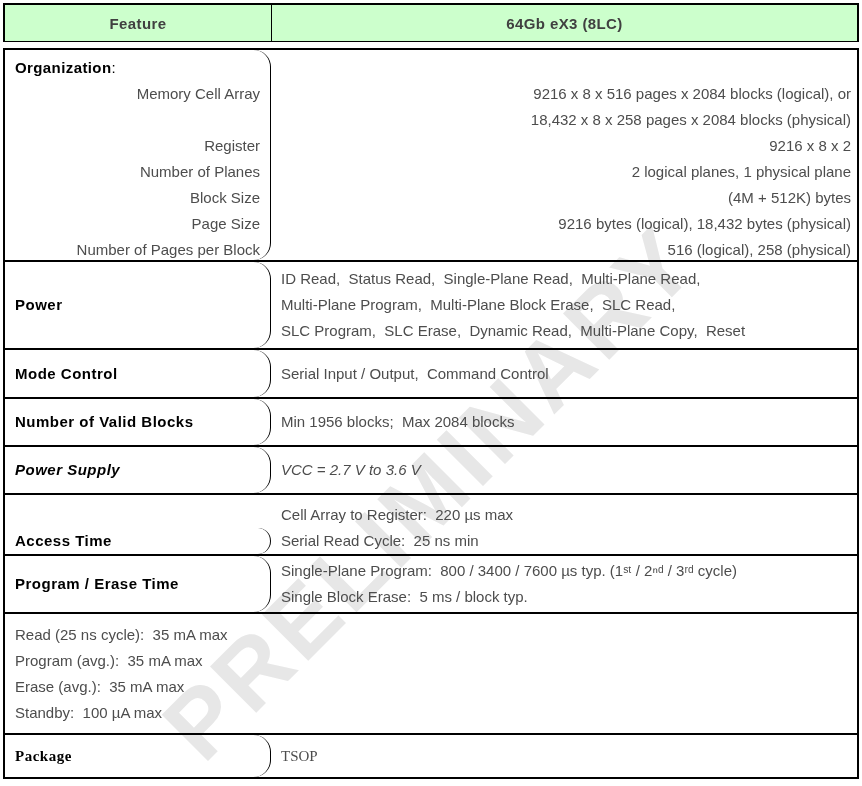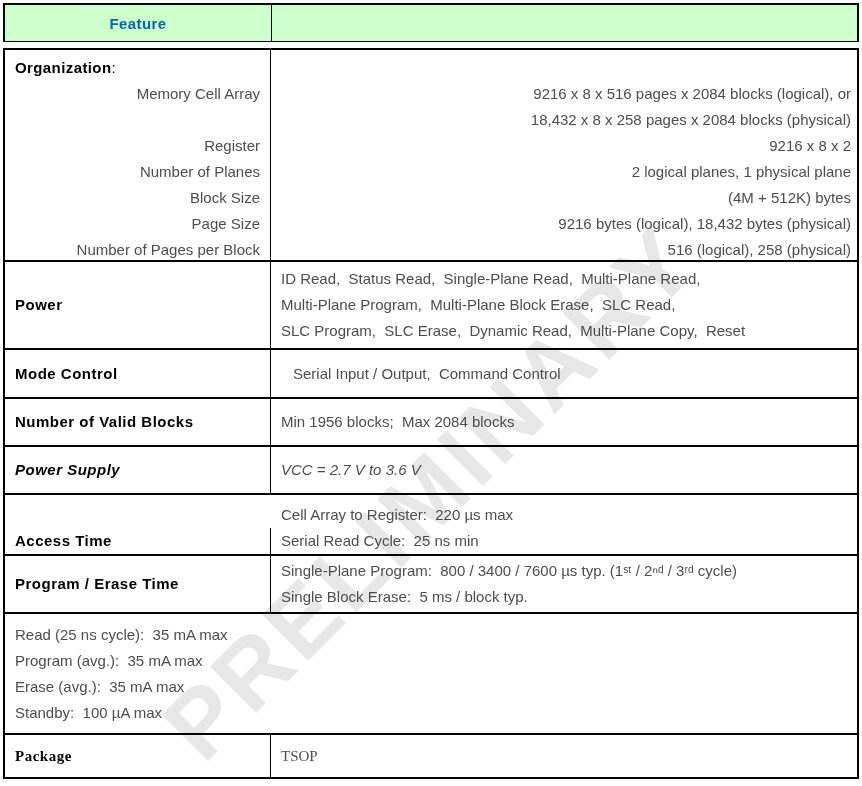--- a/index.html
+++ b/index.html
@@ -36,21 +36,21 @@
     height: 36px;
     border: 2px solid #000;
     border-bottom-width: 1px;
     background: #ccffcc;
   }
   .h-cell {
     display: flex;
     align-items: center;
     justify-content: center;
     font-weight: bold;
-    color: #0369a1;
+    color: #404040;
     letter-spacing: 0.4px;
   }
   .h-left  { width: 266px; border-right: 1px solid #000; }
   .h-right { flex: 1; }
   
   .tbl-body {
     position: relative;
     z-index: 1;
     margin: 6px 3px 0 3px;
     border: 2px solid #000;
@@ -62,37 +62,38 @@
     width: 266px;
     box-sizing: border-box;
     border-right: 1px solid #000;
     display: flex;
     align-items: center;
     padding-left: 10px;
     font-weight: bold;
     color: #000;
     letter-spacing: 0.5px;
     line-height: 26px;
+    border-radius: 17px;
   }
   .cell-right {
     flex: 1;
     box-sizing: border-box;
     display: flex;
     flex-direction: column;
     justify-content: center;
     padding-left: 10px;
     padding-right: 6px;
     white-space: pre-wrap;
     line-height: 26px;
     color: #4d4d4d;
   }
   
   .row-org     { height: 210px; }
   .row-modes   { height: 86px;  }
-  .row-modectl { height: 47px; gap: 12px;  }
+  .row-modectl { height: 47px;  }
   .row-valid   { height: 46px;  }
   .row-power   { height: 46px; font-style: italic;  }
   .row-access  { height: 59px; align-items: flex-end;  }
   .row-prog    { height: 56px;  }
   .row-opcur   { height: 119px; }
   .row-pkg     { height: 42px;  }
   
   .row-org .cell-left {
     display: block;
     font-weight: normal;
@@ -113,20 +114,21 @@
 </style>
 </head>
 <body>
 
 <div class="sheet">
 
   <div class="watermark">PRELIMINARY</div>
 
   <div class="tbl-header">
     <div class="h-cell h-left">Feature</div>
+    <div class="h-cell h-right">64Gb eX3 (8LC)</div>
   </div>
 
   <div class="tbl-body">
 
     <div class="t-row row-org">
       <div class="cell-left">
         <div class="org-title"><span class="b">Organization</span><span class="c">:</span></div>
         <div class="org-subs">Memory Cell Array
 
 Register

